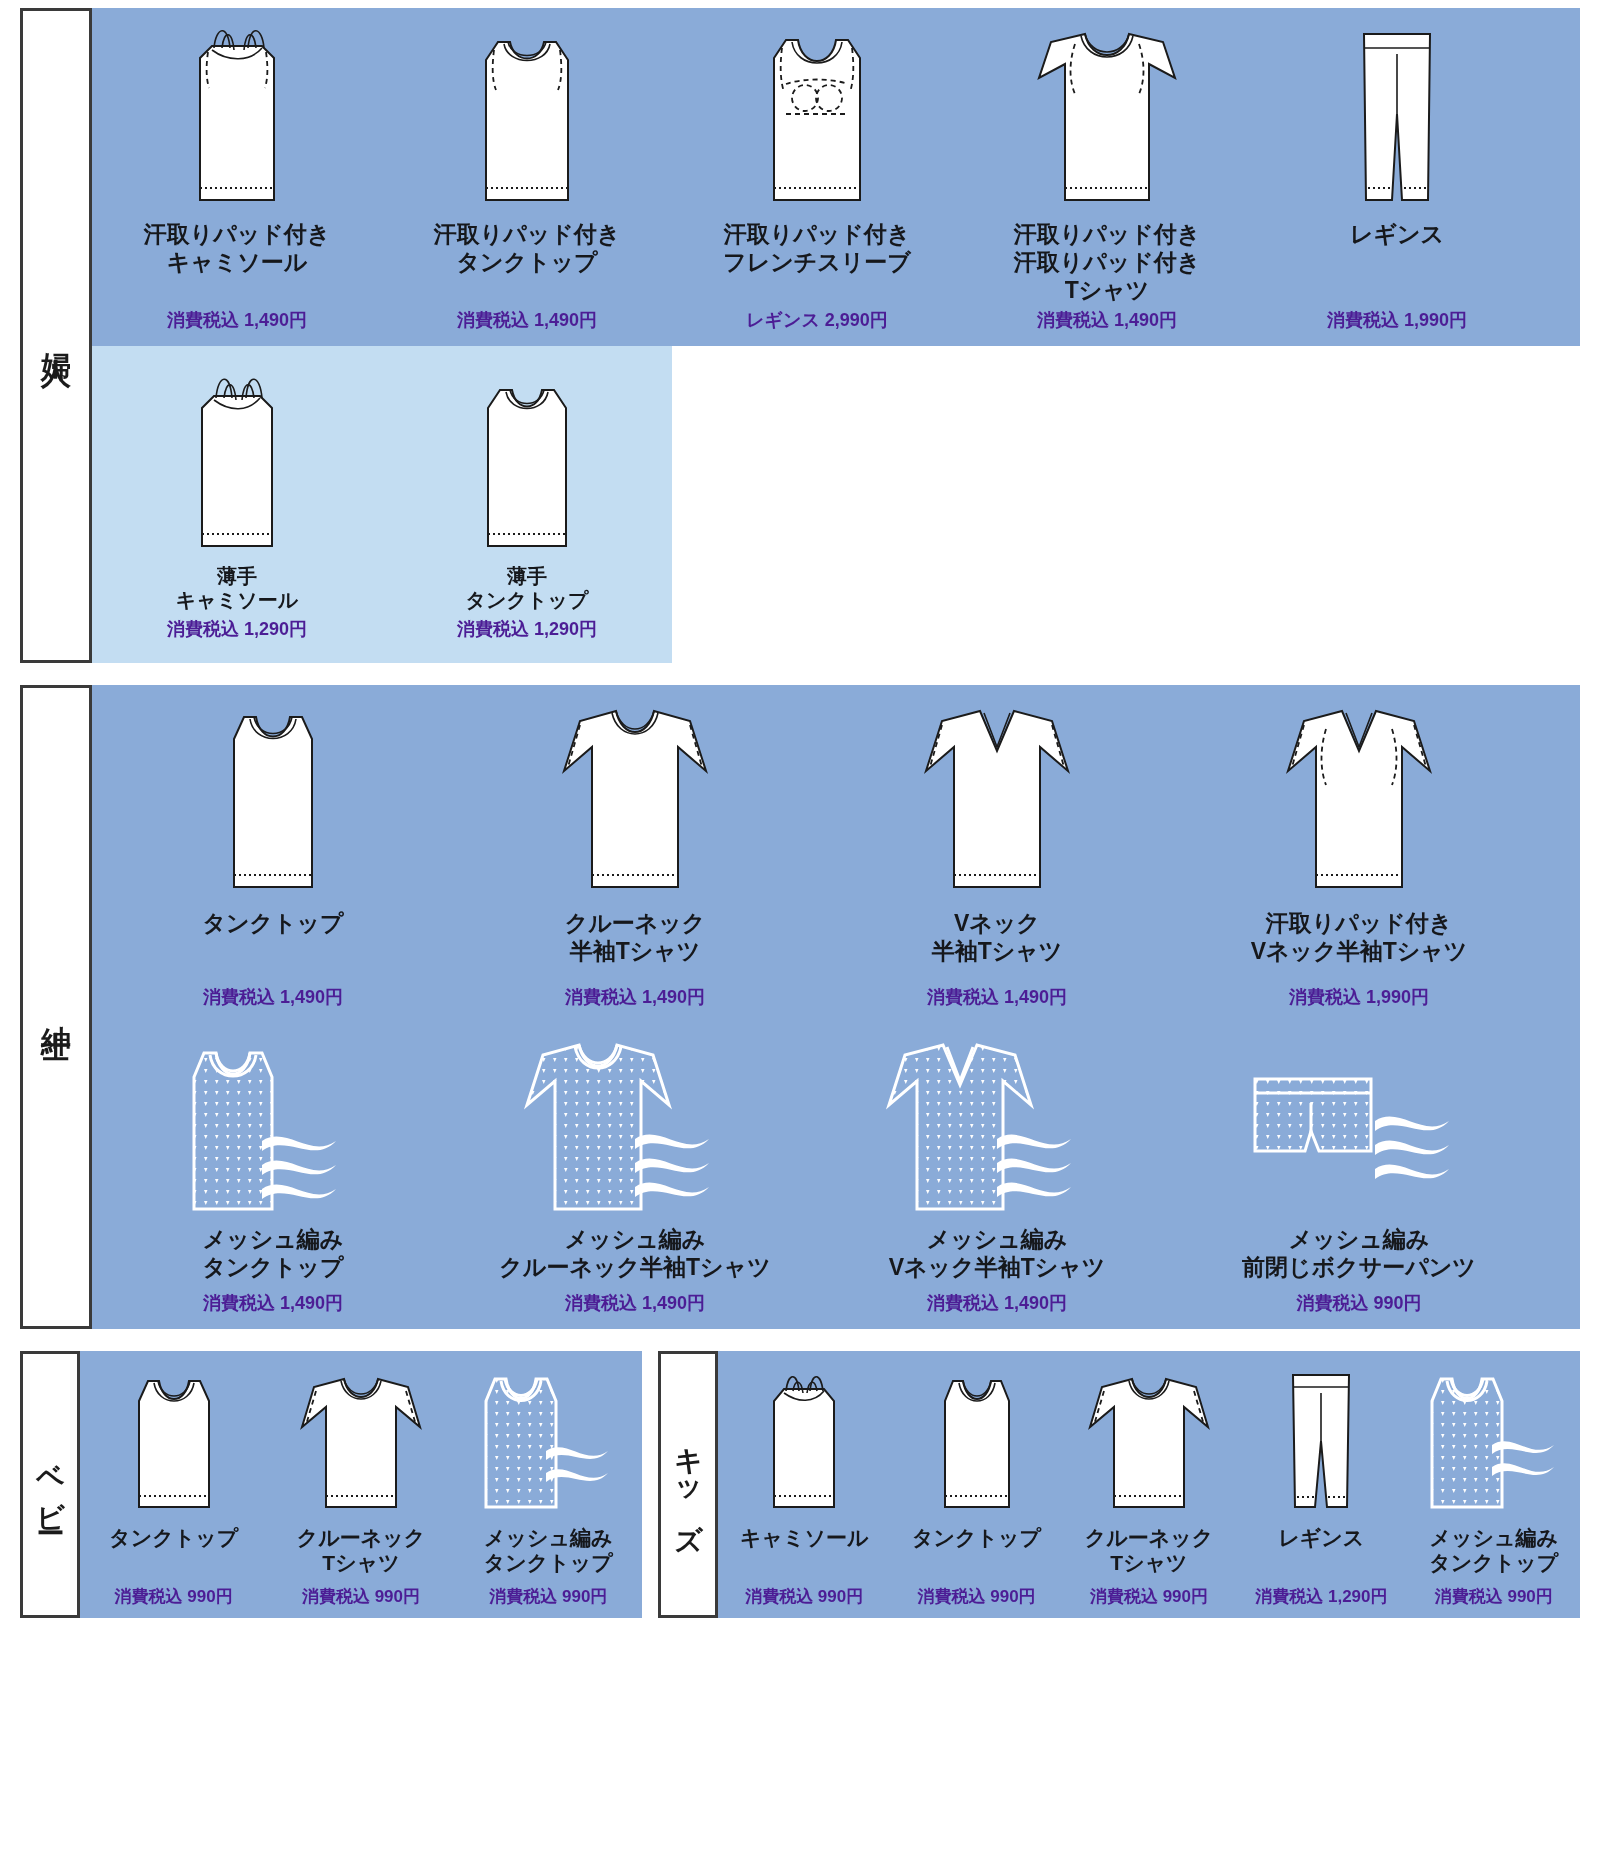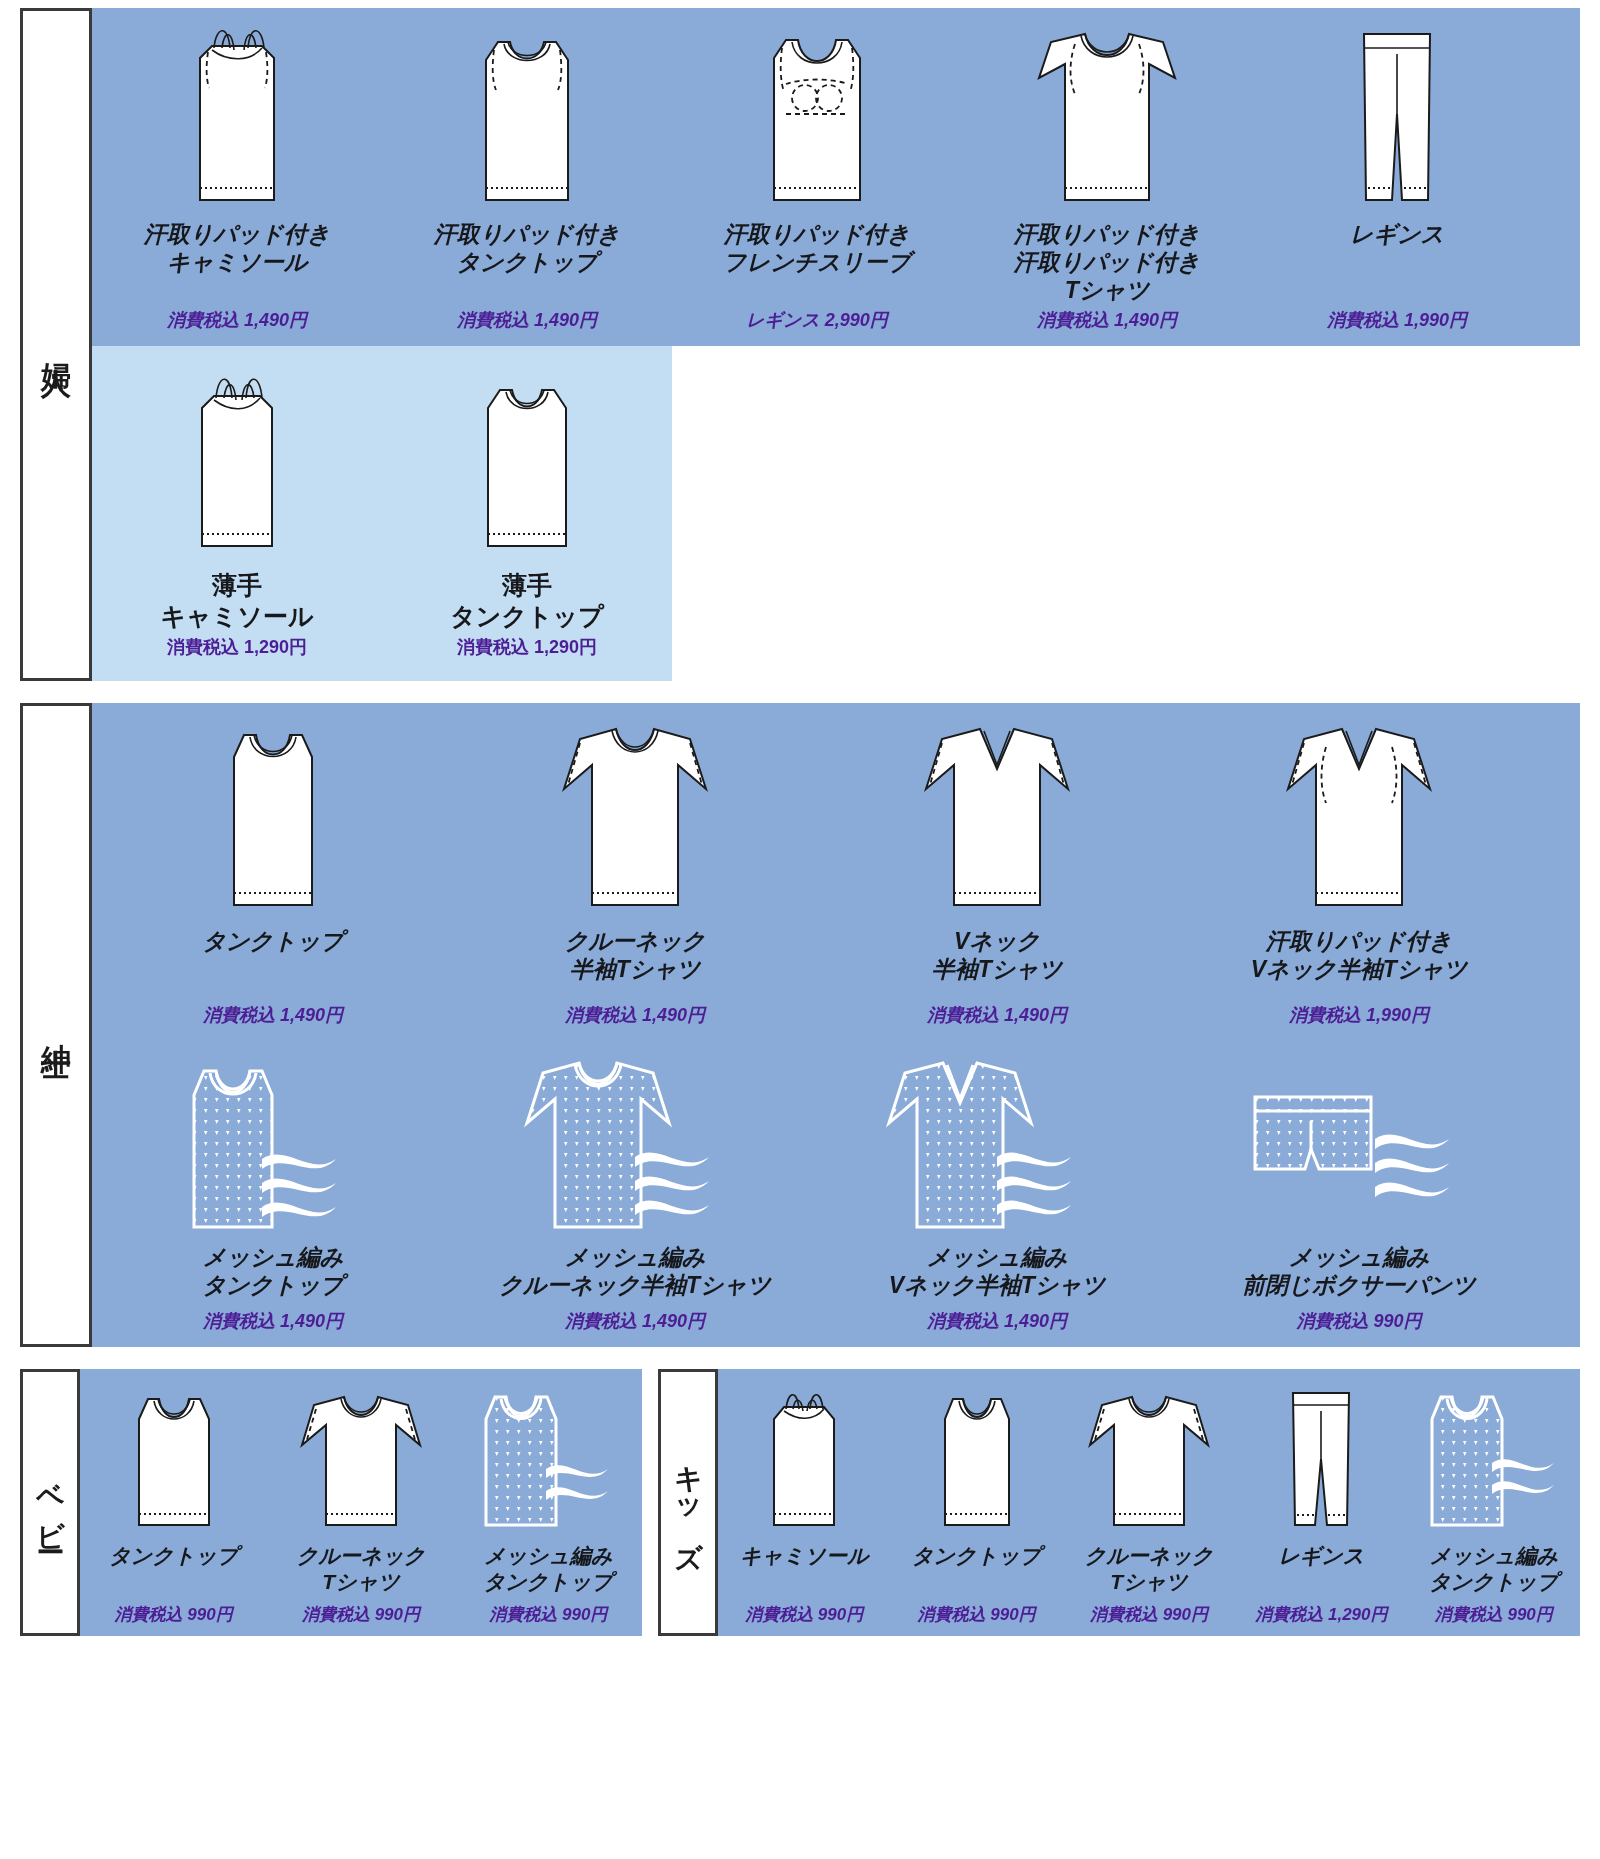--- a/index.html
+++ b/index.html
@@ -22,21 +22,21 @@
     box-sizing:border-box;
   }
   .cat-label{
     writing-mode:vertical-rl;
     font-size:30px;font-weight:bold;letter-spacing:6px;
     color:#1b1b1b;line-height:1;
   }
   .panel{flex:1;background:#8aabd8;display:flex;flex-direction:column;}
 
   
-  .row{display:flex;font-style:italic;}
+  .row{display:flex;}
   .cell{
     display:flex;flex-direction:column;align-items:center;
     box-sizing:border-box;padding:10px 4px 14px 4px;
   }
   .art{display:flex;align-items:flex-end;justify-content:center;}
   .name{
     text-align:center;font-weight:bold;line-height:1.22;
     color:#16181c;
   }
   .price{text-align:center;font-weight:bold;color:#4c1d95;}
@@ -45,21 +45,21 @@
   #women-row1 .cell{width:290px;}
   #women-row1 .art{height:190px;}
   #women-row1 .name{font-size:23px;margin-top:12px;min-height:88px;}
   #women-row1 .price{font-size:18px;}
 
   
   .lightwrap{display:flex;}
   .lightband{background:#c3ddf2;display:flex;}
   .lightband .cell{width:290px;padding-bottom:22px;}
   .lightband .art{height:200px;}
-  .lightband .name{font-size:25px;margin-top:14px;}
+  .lightband .name{font-size:20px;margin-top:8px;}
   .lightband .price{font-size:18px;margin-top:4px;}
   .fillrest{flex:1;background:#ffffff;}
 
   
   #men-row1 .cell{width:362px;}
   #men-row1 .art{height:200px;}
   #men-row1 .name{font-size:23px;margin-top:14px;min-height:62px;}
   #men-row1 .price{font-size:18px;margin-top:14px;}
   #men-row2 .cell{width:362px;}
   #men-row2 .art{height:182px;}

